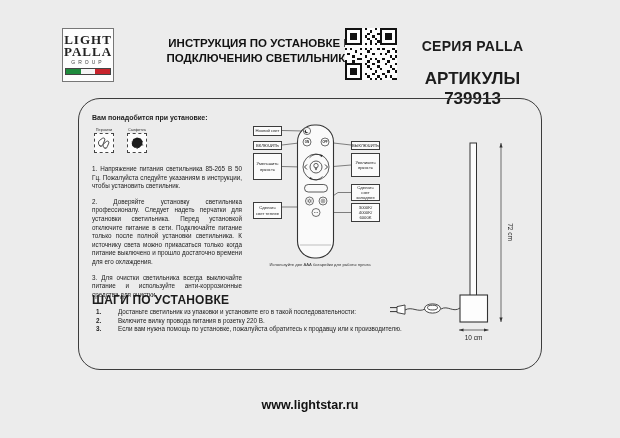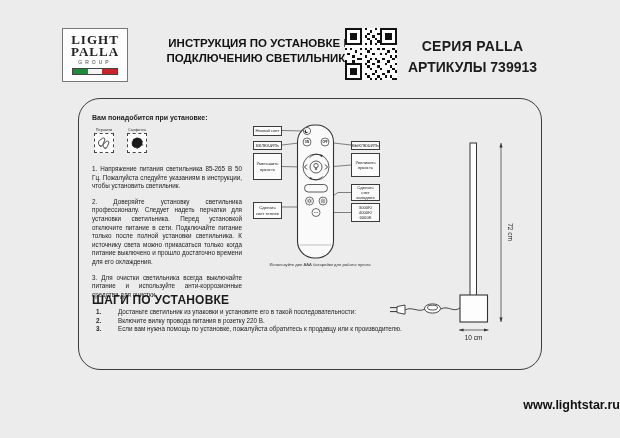--- a/index.html
+++ b/index.html
@@ -1,45 +1,45 @@
 <!DOCTYPE html>
 <html><head>
 <meta charset="utf-8">
 <style>
   html,body{margin:0;padding:0;}
   body{width:620px;height:438px;background:#ececec;font-family:"Liberation Sans",sans-serif;color:#1c1c1c;position:relative;overflow:hidden;}
   .abs{position:absolute;}
   
-  .logo-box{left:62px;top:28px;width:66px;height:54px;background:#fdfdfd;border:1px solid #777;text-align:center;box-sizing:border-box;padding-top:5px;}
+  .logo-box{left:62px;top:28px;width:52px;height:54px;background:#fdfdfd;border:1px solid #777;text-align:center;box-sizing:border-box;padding-top:5px;}
   .logo-l1,.logo-l2{font-family:"Liberation Serif",serif;font-weight:bold;font-size:13px;line-height:12px;letter-spacing:1px;color:#222;}
   .logo-l3{font-size:5px;letter-spacing:3px;color:#444;margin-top:1px;}
   .logo-flag{width:44px;height:5px;margin:3px auto 0;border:1px solid #444;display:flex;}
   .logo-flag span{flex:1;}
   .page-title{left:130px;top:36px;width:260px;text-align:center;font-weight:bold;font-size:11.5px;line-height:15px;color:#111;}
   .qr{left:345px;top:28px;width:52px;height:52px;}
   .series-block{left:405px;top:38px;width:135px;text-align:center;}
   .series{font-weight:bold;font-size:14px;letter-spacing:.3px;}
-  .articles{font-weight:bold;font-size:14px;margin-top:5px;}
+  .articles{font-weight:bold;font-size:17px;margin-top:15px;}
   
   .main-box{left:78px;top:98px;width:464px;height:272px;border:1.4px solid #3c3c3c;border-radius:22px;box-sizing:border-box;}
   .tools-head{left:92px;top:114px;font-size:7px;font-weight:bold;}
   .tool{position:absolute;width:30px;text-align:center;}
   .tool-label{font-size:3.8px;color:#333;margin-bottom:1px;}
   .tool-box{width:20px;height:20px;margin:0 auto;background:#fbfbfb;border:1px dashed #444;box-sizing:border-box;display:flex;align-items:center;justify-content:center;}
   .notes{left:92px;top:165px;width:150px;font-size:6.3px;line-height:8.6px;text-align:justify;}
   .notes p{margin:0 0 7px 0;}
   
   .co{background:#fbfbfb;border:1px solid #3c3c3c;box-sizing:border-box;display:flex;align-items:center;justify-content:center;text-align:center;font-size:4.2px;line-height:5.2px;padding:1px;color:#222;}
   .caption{left:240px;top:262px;width:160px;text-align:center;font-size:4.2px;color:#333;}
   
   .steps-head{left:92px;top:293px;font-size:12px;font-weight:bold;letter-spacing:.2px;}
   .steps{left:96px;top:308px;width:320px;font-size:6.3px;line-height:8.6px;}
   .step{display:flex;}
   .step .num{width:22px;font-weight:bold;flex:none;}
-  .footer-url{left:0;top:398px;width:620px;text-align:right;font-weight:bold;font-size:12.5px;color:#111;}
+  .footer-url{left:0;top:398px;width:620px;text-align:center;font-weight:bold;font-size:12.5px;color:#111;}
   svg{display:block;}
 </style>
 </head>
 <body>
 
 <div class="abs logo-box">
   <div class="logo-l1">LIGHT</div>
   <div class="logo-l2">PALLA</div>
   <div class="logo-l3">GROUP</div>
   <div class="logo-flag">

